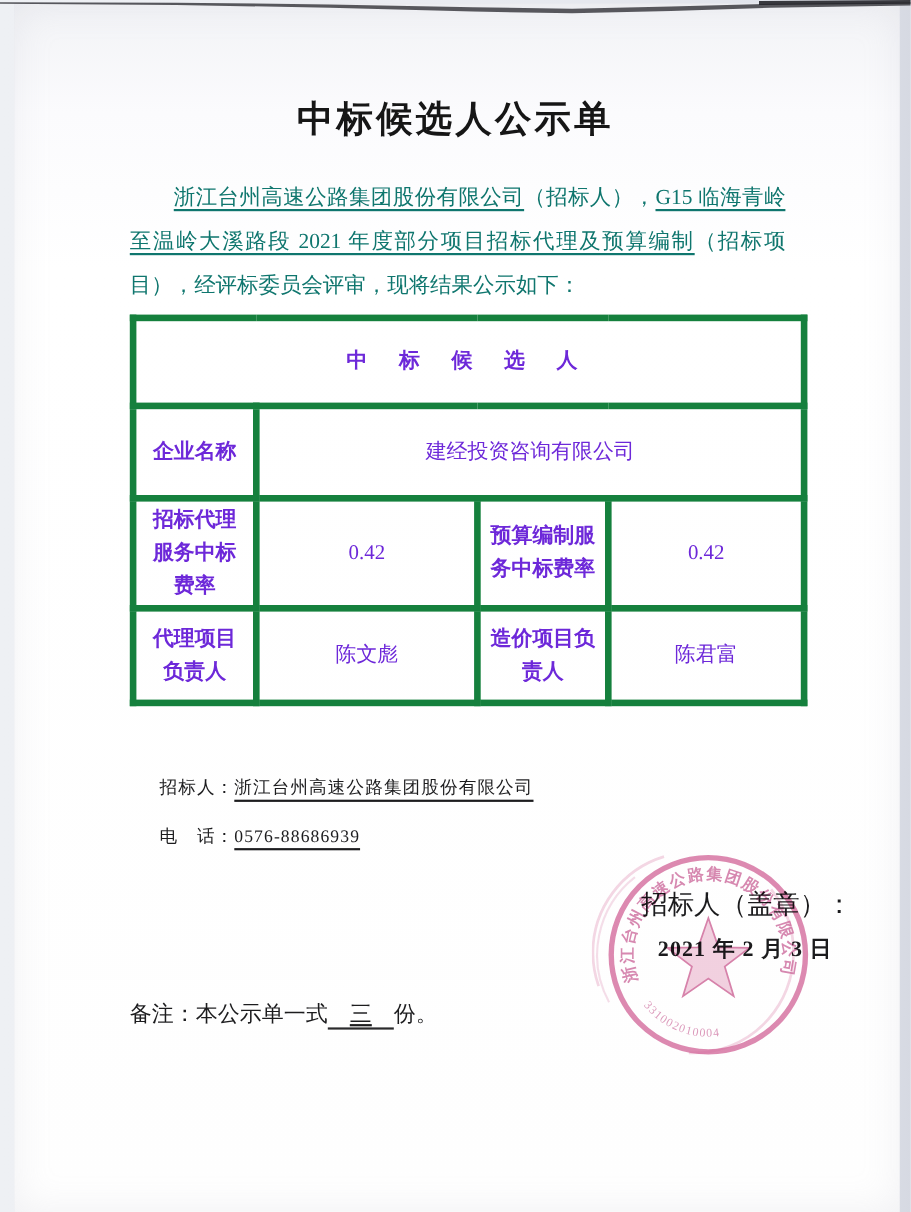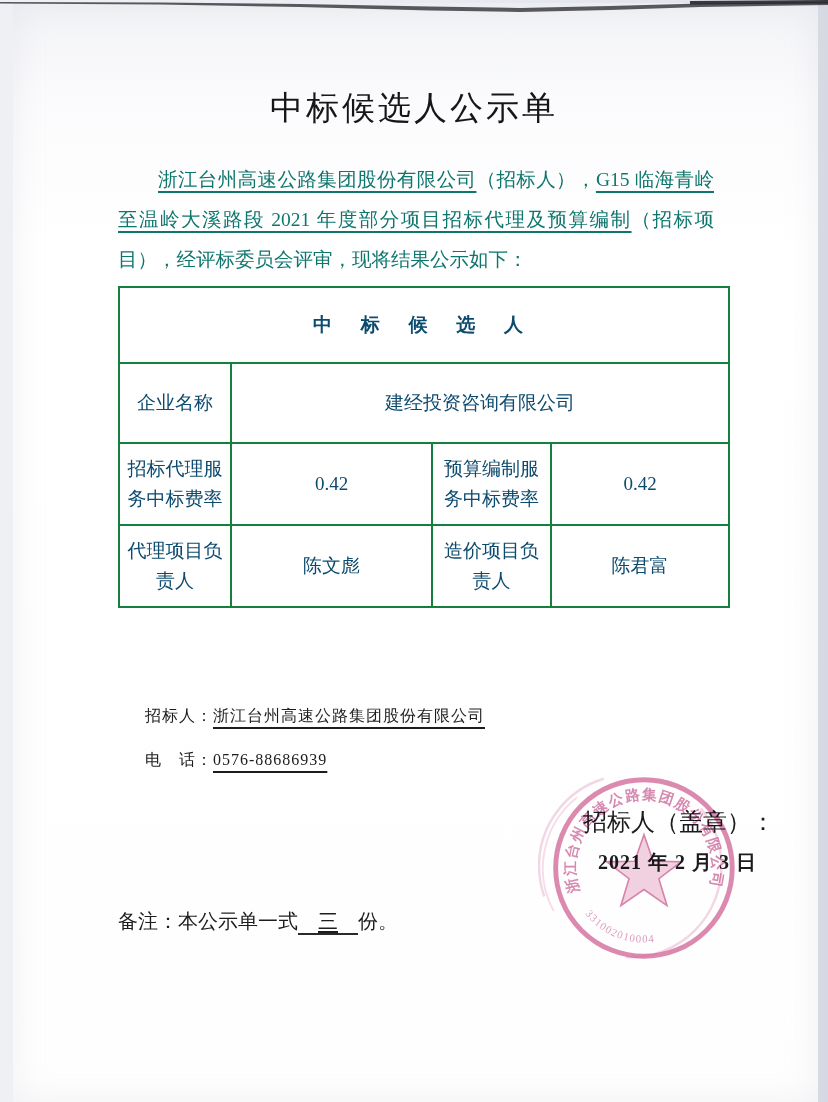--- a/index.html
+++ b/index.html
@@ -10,38 +10,38 @@
     color:#1d1d1f;
   }
   .paper{
     position:absolute;left:13px;top:3px;right:10px;bottom:0;
     background:linear-gradient(180deg,#f2f3f6 0%,#fbfbfd 9%,#ffffff 22%,#fefefe 100%);
     box-shadow:inset 0 0 34px rgba(175,180,195,.18);
   }
   .top-edge{position:absolute;left:0;top:0;width:828px;height:14px;z-index:5;}
   .doc-title{
     position:absolute;left:0;top:86px;width:828px;text-align:center;
-    font-size:33px;font-weight:normal;letter-spacing:3px;color:#161616;
+    font-size:33px;font-weight:bold;letter-spacing:3px;color:#161616;
   }
   .intro{
     position:absolute;left:118px;top:160px;width:596px;
     font-size:19.5px;line-height:40px;text-align:justify;text-indent:2.05em;
     color:#0f766e;
   }
   .u{ text-decoration:underline; text-underline-offset:5px; text-decoration-thickness:1.5px; }
   table.candidates{
     position:absolute;left:118px;top:286px;width:610px;
     border-collapse:collapse;table-layout:fixed;
   }
   table.candidates td{
-    border:2px solid #15803d;text-align:center;vertical-align:middle;
-    font-size:19px;line-height:30px;padding:2px 6px;color:#0c4a6e;
+    border:6px solid #15803d;text-align:center;vertical-align:middle;
+    font-size:19px;line-height:30px;padding:2px 6px;color:#6d28d9;
   }
   td.tbl-title{height:70px;font-size:21px;font-weight:bold;letter-spacing:12px;}
-  td.lbl{font-weight:400;}
+  td.lbl{font-weight:700;}
   tr.r1 td{height:74px;} tr.r2 td{height:76px;} tr.r3 td{height:76px;} tr.r4 td{height:74px;}
   .foot-line{position:absolute;left:145px;font-size:16px;letter-spacing:1px;color:#1c1c1e;}
   .foot-line .u{text-underline-offset:6px;}
   .bidder-line{top:706px;}
   .phone-line{top:750px;}
   .stamp-label{position:absolute;left:583px;top:806px;font-size:24px;color:#1b1b1d;z-index:3;}
   .stamp-date{position:absolute;left:598px;top:849px;font-size:20px;letter-spacing:1px;color:#1b1b1d;z-index:3;font-weight:bold;}
   .seal{position:absolute;left:538px;top:764px;width:206px;height:206px;z-index:4;mix-blend-mode:multiply;opacity:.9;}
   .remark{position:absolute;left:118px;top:908px;font-size:20px;color:#1c1c1e;}
   .copies{display:inline-block;min-width:60px;text-align:center;border-bottom:2px solid #2a2a2c;line-height:24px;}

